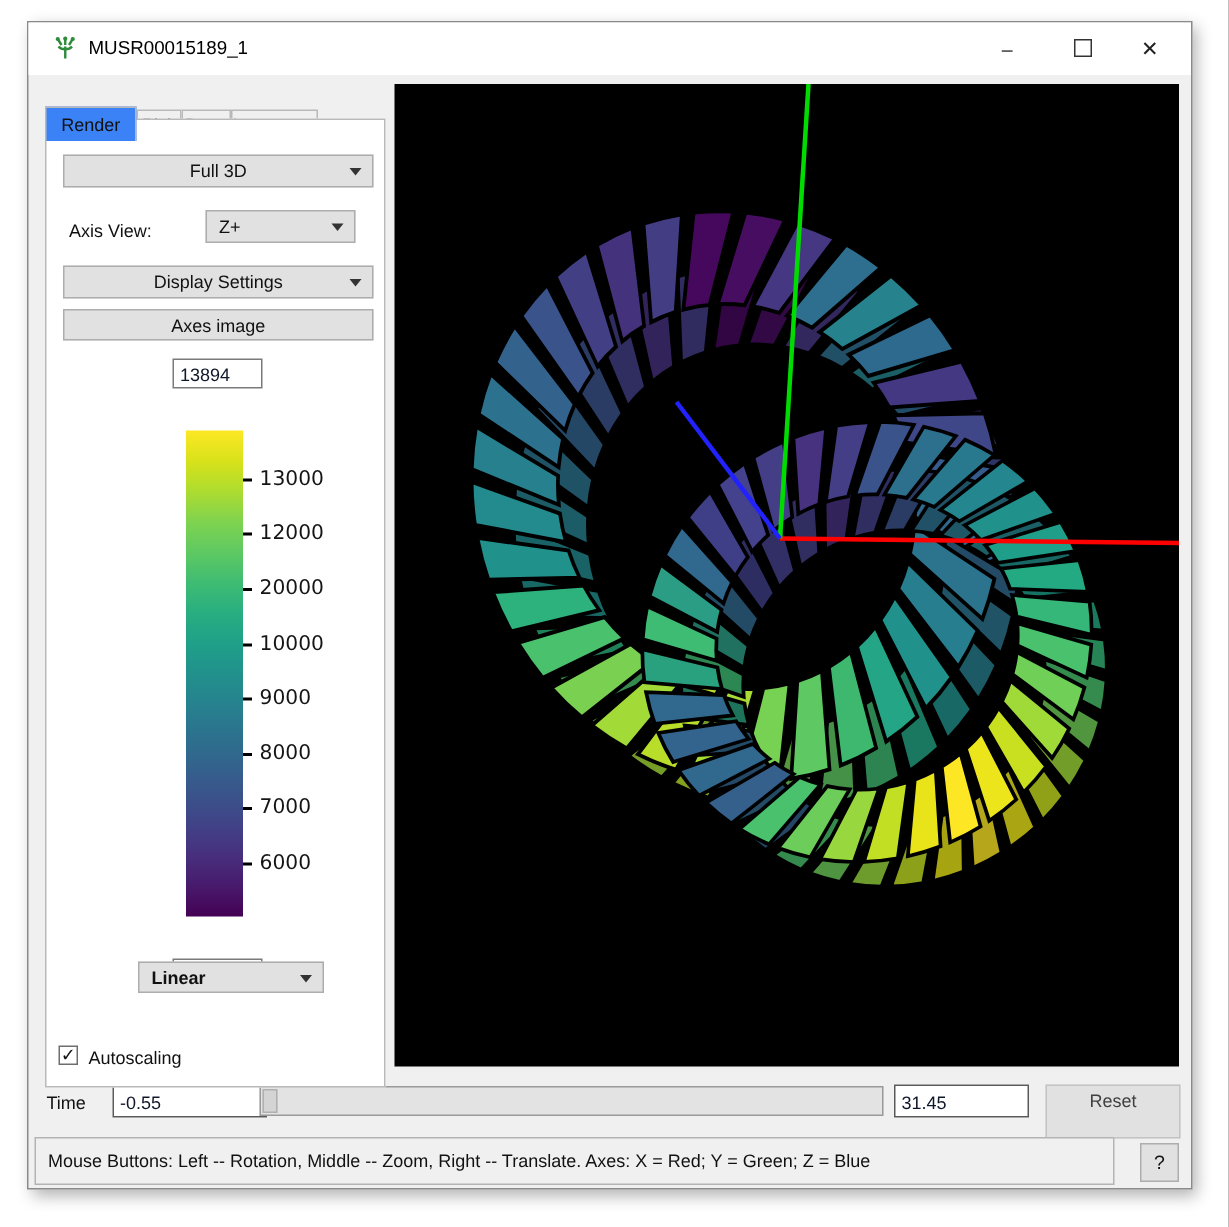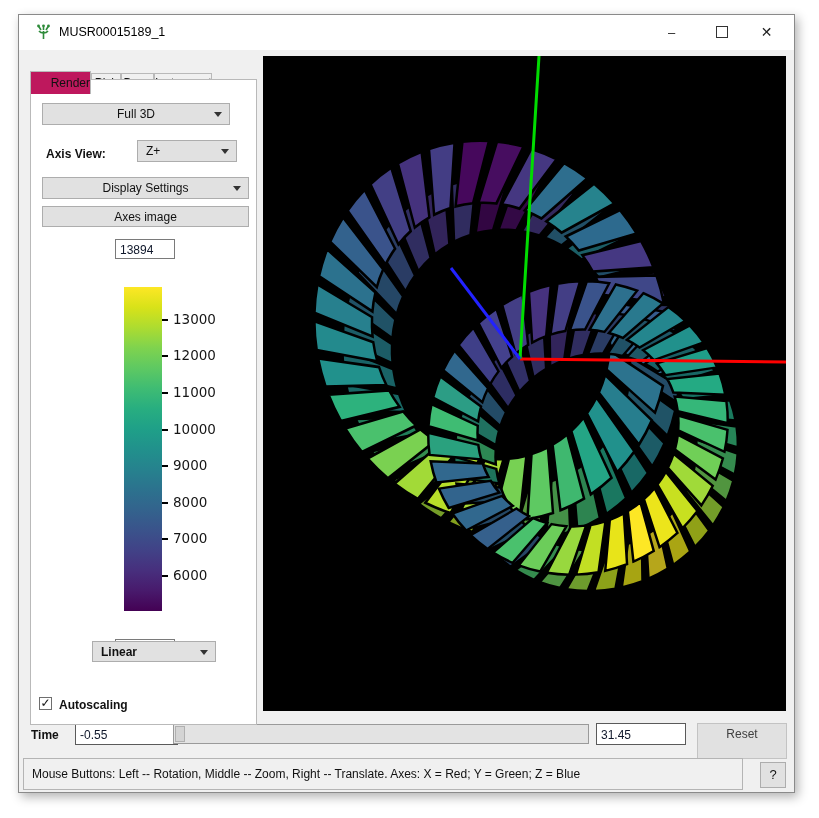--- a/index.html
+++ b/index.html
@@ -12,33 +12,33 @@
   #title-text{position:absolute;left:40px;top:10px;font-size:12.5px;color:#000;}
   .win-btn{position:absolute;top:0;width:45px;height:35px;text-align:center;line-height:35px;
     color:#222;font-size:13px;cursor:default;}
   #btn-min{right:100px;}
   #btn-max{right:50px;}
   #btn-close{right:5px;font-size:14px;}
   #btn-max .sq{display:inline-block;width:10px;height:10px;border:1px solid #333;vertical-align:middle;margin-top:-3px;}
   
   .tab{position:absolute;top:58px;height:20px;background:#f0f0f0;border:1px solid #b9b9b9;
     box-sizing:border-box;font-size:12px;text-align:center;line-height:19px;color:#111;}
-  .tab.active{top:56px;height:23px;background:#be185d;border-bottom:none;z-index:3;line-height:22px;text-align:right;}
+  .tab.active{top:56px;height:23px;background:#3b82f6;border-bottom:none;z-index:3;line-height:22px;}
   #pane{position:absolute;left:11px;top:64px;width:227px;height:646px;background:#ffffff;
     border:1px solid #b9b9b9;box-sizing:border-box;z-index:1;}
   
   .combo,.pushbtn{position:absolute;background:#e1e1e1;border:1px solid #adadad;box-sizing:border-box;
     font-size:12px;color:#111;line-height:20px;}
   .combo .arrow{position:absolute;right:7px;top:8px;width:0;height:0;border-left:4px solid transparent;
     border-right:4px solid transparent;border-top:5px solid #333;}
   .centered{text-align:center;}
   .leftpad{padding-left:8px;}
   .lineedit{position:absolute;background:#fff;border:1px solid #7a7a7a;box-sizing:border-box;
     font-size:12px;color:#0f172a;padding:2px 0 0 4px;}
-  .label{position:absolute;font-size:12px;color:#111;font-weight:bold;}
+  .label{position:absolute;font-size:12px;color:#111;}
   
   #colorbar-wrap{position:absolute;left:93px;top:207px;width:130px;height:340px;}
   #colorbar{position:absolute;left:0;top:0;width:38px;height:324px;}
   .cb-tick{position:absolute;left:38px;width:6px;height:2px;background:#000;}
   .cb-label{position:absolute;left:49px;font-size:13.5px;color:#151515;font-family:"DejaVu Sans",sans-serif;}
   
   #autoscale-box{position:absolute;left:8px;top:617px;width:13px;height:13px;background:#fff;
     border:1px solid #6e6e6e;box-sizing:border-box;font-size:12px;line-height:11px;text-align:center;color:#111;}
   
   #viewport{position:absolute;left:244px;top:41px;width:523px;height:655px;background:#000;overflow:hidden;}
@@ -76,21 +76,21 @@
     </svg>
     <span id="title-text">MUSR00015189_1</span>
     <div class="win-btn" id="btn-min">–</div>
     <div class="win-btn" id="btn-max"><span class="sq"></span></div>
     <div class="win-btn" id="btn-close">✕</div>
   </div>
 
   <div id="tabs-host"></div>
 
   <div id="pane">
-    <div class="combo centered" style="left:11px;top:23px;width:188px;height:22px;">
+    <div class="combo centered" style="left:11px;top:23px;width:207px;height:22px;">
       <span>Full 3D</span>
       <span class="arrow"></span>
     </div>
 
     <div class="label" style="left:15px;top:67px;">Axis View:</div>
     <div class="combo leftpad" style="left:106px;top:60px;width:100px;height:22px;">
       <span>Z+</span>
       <span class="arrow"></span>
     </div>
 
@@ -104,21 +104,21 @@
     <input class="lineedit" style="left: 84px; top: 159px; width: 60px; height: 20px;" value="13894">
 
     <div id="colorbar-wrap">
       <div id="colorbar" style="background: linear-gradient(rgb(253, 231, 37), rgb(216, 226, 25), rgb(173, 220, 48), rgb(127, 211, 78), rgb(94, 201, 98), rgb(63, 188, 115), rgb(40, 174, 128), rgb(31, 160, 136), rgb(33, 145, 140), rgb(38, 130, 142), rgb(44, 114, 142), rgb(51, 99, 141), rgb(58, 83, 139), rgb(65, 66, 135), rgb(71, 47, 125), rgb(72, 26, 108), rgb(68, 1, 84));"></div>
       <div id="cb-ticks">
           <div class="cb-tick" style="top: 31.7295px;"></div>
           <div class="cb-label" style="top: 23.7295px;">13000</div>
           <div class="cb-tick" style="top: 68.3397px;"></div>
           <div class="cb-label" style="top: 60.3397px;">12000</div>
           <div class="cb-tick" style="top: 104.95px;"></div>
-          <div class="cb-label" style="top: 96.9498px;">11000</div>
+          <div class="cb-label" style="top: 96.9498px;">20000</div>
           <div class="cb-tick" style="top: 141.56px;"></div>
           <div class="cb-label" style="top: 133.56px;">10000</div>
           <div class="cb-tick" style="top: 178.17px;"></div>
           <div class="cb-label" style="top: 170.17px;">9000</div>
           <div class="cb-tick" style="top: 214.78px;"></div>
           <div class="cb-label" style="top: 206.78px;">8000</div>
           <div class="cb-tick" style="top: 251.391px;"></div>
           <div class="cb-label" style="top: 243.391px;">7000</div>
           <div class="cb-tick" style="top: 288.001px;"></div>
           <div class="cb-label" style="top: 280.001px;">6000</div>

